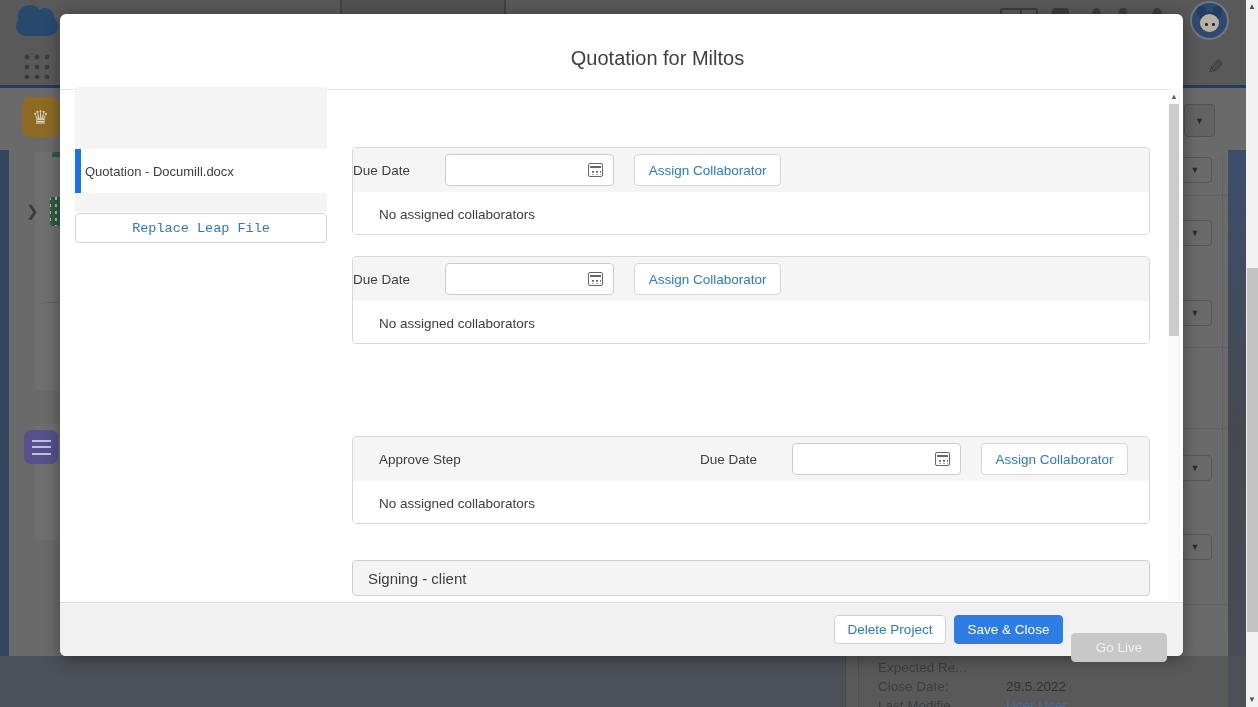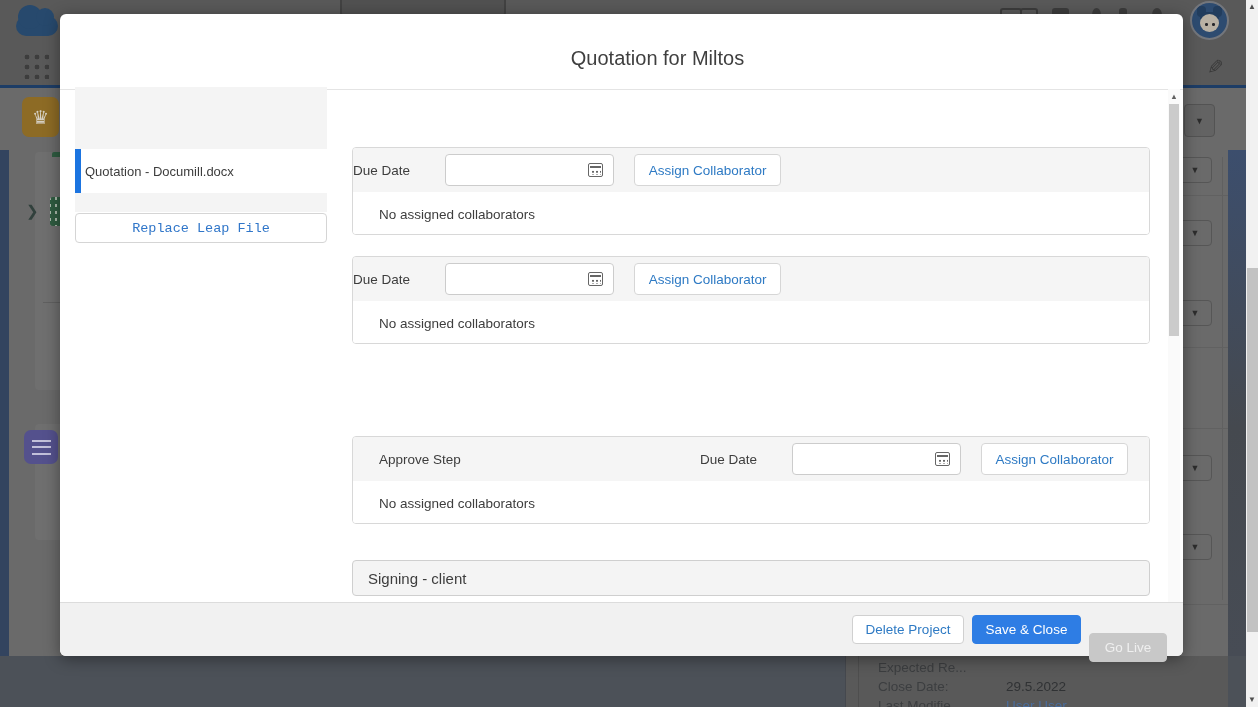--- a/index.html
+++ b/index.html
@@ -113,21 +113,21 @@
   .m-scroll { position:absolute; left:1108px; top:75px; width:12px; height:526px; background:#fafafa; }
   .m-scroll .arrow { position:absolute; left:0; width:12px; height:13px; color:#5f5f5f; font-size:7.5px; text-align:center; line-height:13px; }
   .m-scroll .thumb { position:absolute; left:1px; top:15px; width:10px; height:232px; background:#cbcbcb; }
 
   
   .modal-footer { position:absolute; left:0; bottom:0; width:100%; height:54px; background:#f1f1f1; border-top:1px solid #dcdcdc;
     border-radius:0 0 6px 6px; display:flex; align-items:center; justify-content:flex-end; padding-right:16px; gap:8px; }
   .btn { height:29px; border-radius:4px; font-size:13.5px; font-family:inherit; cursor:pointer; }
   .btn-delete { width:112px; background:#fff; border:1px solid #d0d0d0; color:#2e7ac4; }
   .btn-save { width:109px; background:#2e7de4; border:1px solid #2e7de4; color:#fff; }
-  .btn-golive { width:78px; background:#c8c8c8; border:1px solid #c8c8c8; color:#efefef;margin-top:36px; }
+  .btn-golive { width:96px; background:#c8c8c8; border:1px solid #c8c8c8; color:#efefef;margin-top:36px; }
 </style>
 </head>
 <body>
 
 <div class="stage">
 
   <div class="bg-header"></div>
   <div class="cloud"></div>
   <div class="waffle"></div>
   <div class="searchbox"></div>

